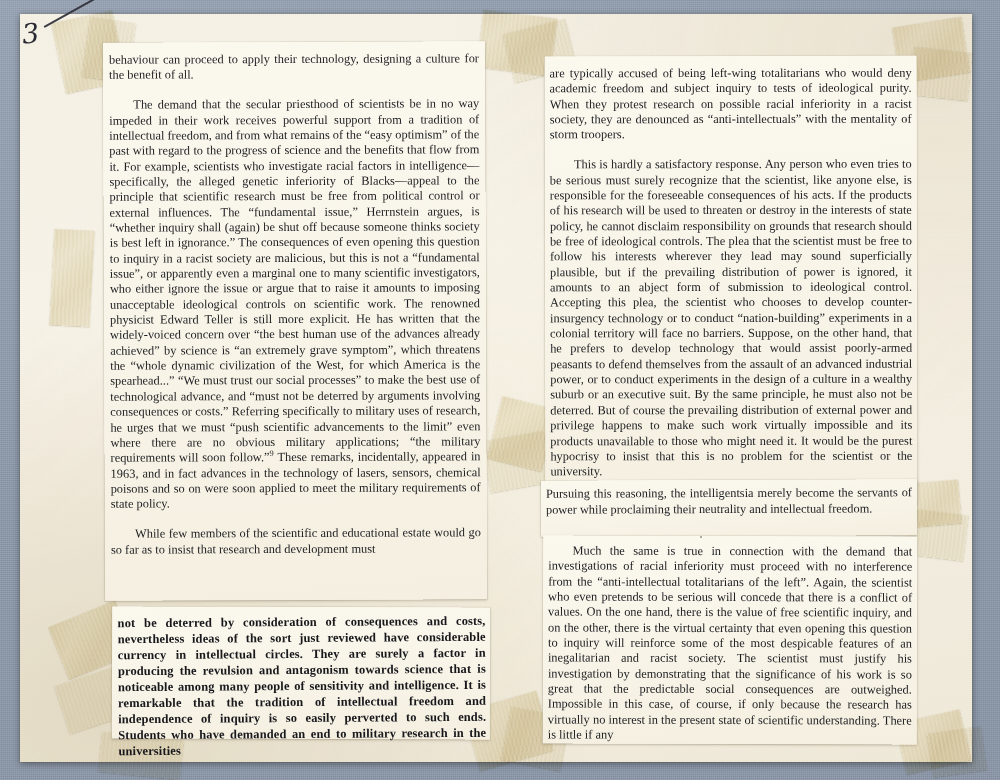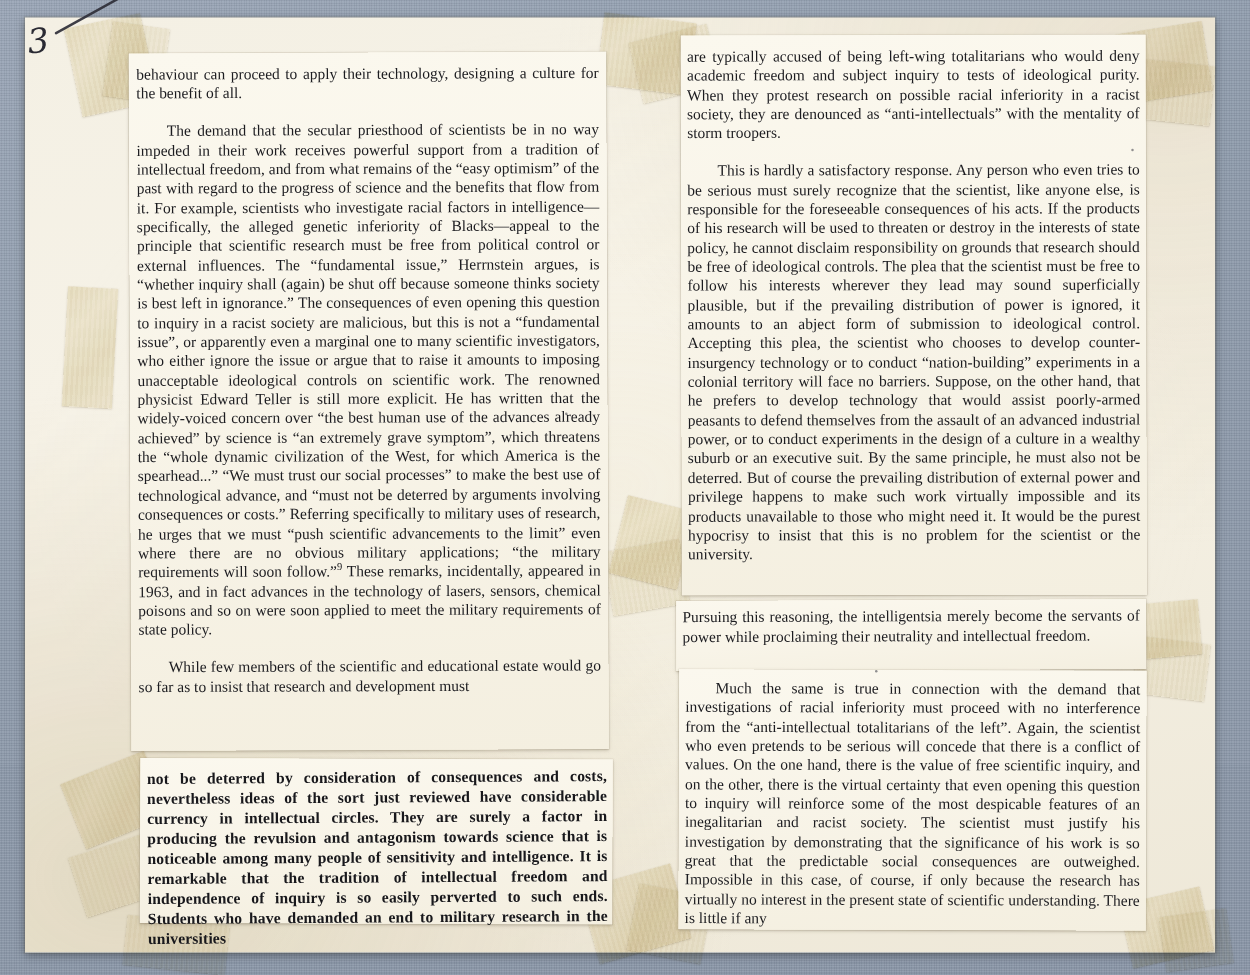--- a/index.html
+++ b/index.html
@@ -160,21 +160,21 @@
       <p class="indent">While few members of the scientific and educational estate would go so far as to insist that research and development must</p>
     </div>
   </div>
 
   <div class="slip rot-b slip-lower-left" style="left:112px;top:607px;width:378px;height:132px;">
     <div class="body-text" style="padding:7px 4px 6px 6px;">
       <p class="noindent">not be  deterred by consideration of consequences and costs, nevertheless ideas of the sort just reviewed have considerable currency in intellectual circles.  They are surely a factor in producing the revulsion and antagonism towards science that is noticeable among many people of sensitivity and intelligence.  It is remarkable that the tradition of intellectual freedom and independence of inquiry is so easily perverted to such ends.  Students who have demanded an end to military research in the universities</p>
     </div>
   </div>
 
-  <div class="slip rot-c slip-upper-right" style="left:545px;top:28px;width:372px;height:448px;">
+  <div class="slip rot-c slip-upper-right" style="left:545px;top:56px;width:372px;height:448px;">
     <div class="body-text" style="padding:10px 5px 8px 5px;">
       <p class="noindent">are typically accused of being left-wing totalitarians who would deny academic freedom and subject inquiry to tests of ideological purity.  When they protest research on possible racial inferiority in a racist society, they are denounced as “anti-intellectuals” with the mentality of storm troopers.</p>
       <p class="indent">This is hardly a satisfactory response.  Any person who even tries to be serious must surely recognize that the scientist, like anyone else, is responsible for the foreseeable consequences of his acts.  If the products of his research will be used to threaten or destroy in the interests of state policy, he cannot disclaim responsibility on grounds that research should be free of ideological controls.  The plea that the scientist must be free to follow his interests wherever they lead may sound superficially plausible, but if the prevailing distribution of power is ignored, it amounts to an abject form of submission to ideological control.  Accepting this plea, the scientist who chooses to develop counter-insurgency technology or to conduct “nation-building” experiments in a colonial territory will face no barriers.  Suppose, on the other hand, that he prefers to develop technology that would assist poorly-armed peasants to defend themselves from the assault of an advanced industrial power, or to conduct experiments in the design of a culture in a wealthy suburb or an executive suit.  By the same principle, he must also not be deterred.  But of course the prevailing distribution of external power and privilege happens to make such work virtually impossible and its products unavailable to those who might need it.  It would be the purest hypocrisy to insist that this is no problem for the scientist or the university.</p>
     </div>
   </div>
 
   <div class="slip rot-a slip-mid-right" style="left:541px;top:480px;width:376px;height:56px;">
     <div class="body-text" style="padding:6px 5px 4px 5px;">
       <p class="noindent">Pursuing this reasoning, the intelligentsia merely become the servants of power while proclaiming their neutrality and intellectual freedom.</p>
     </div>

